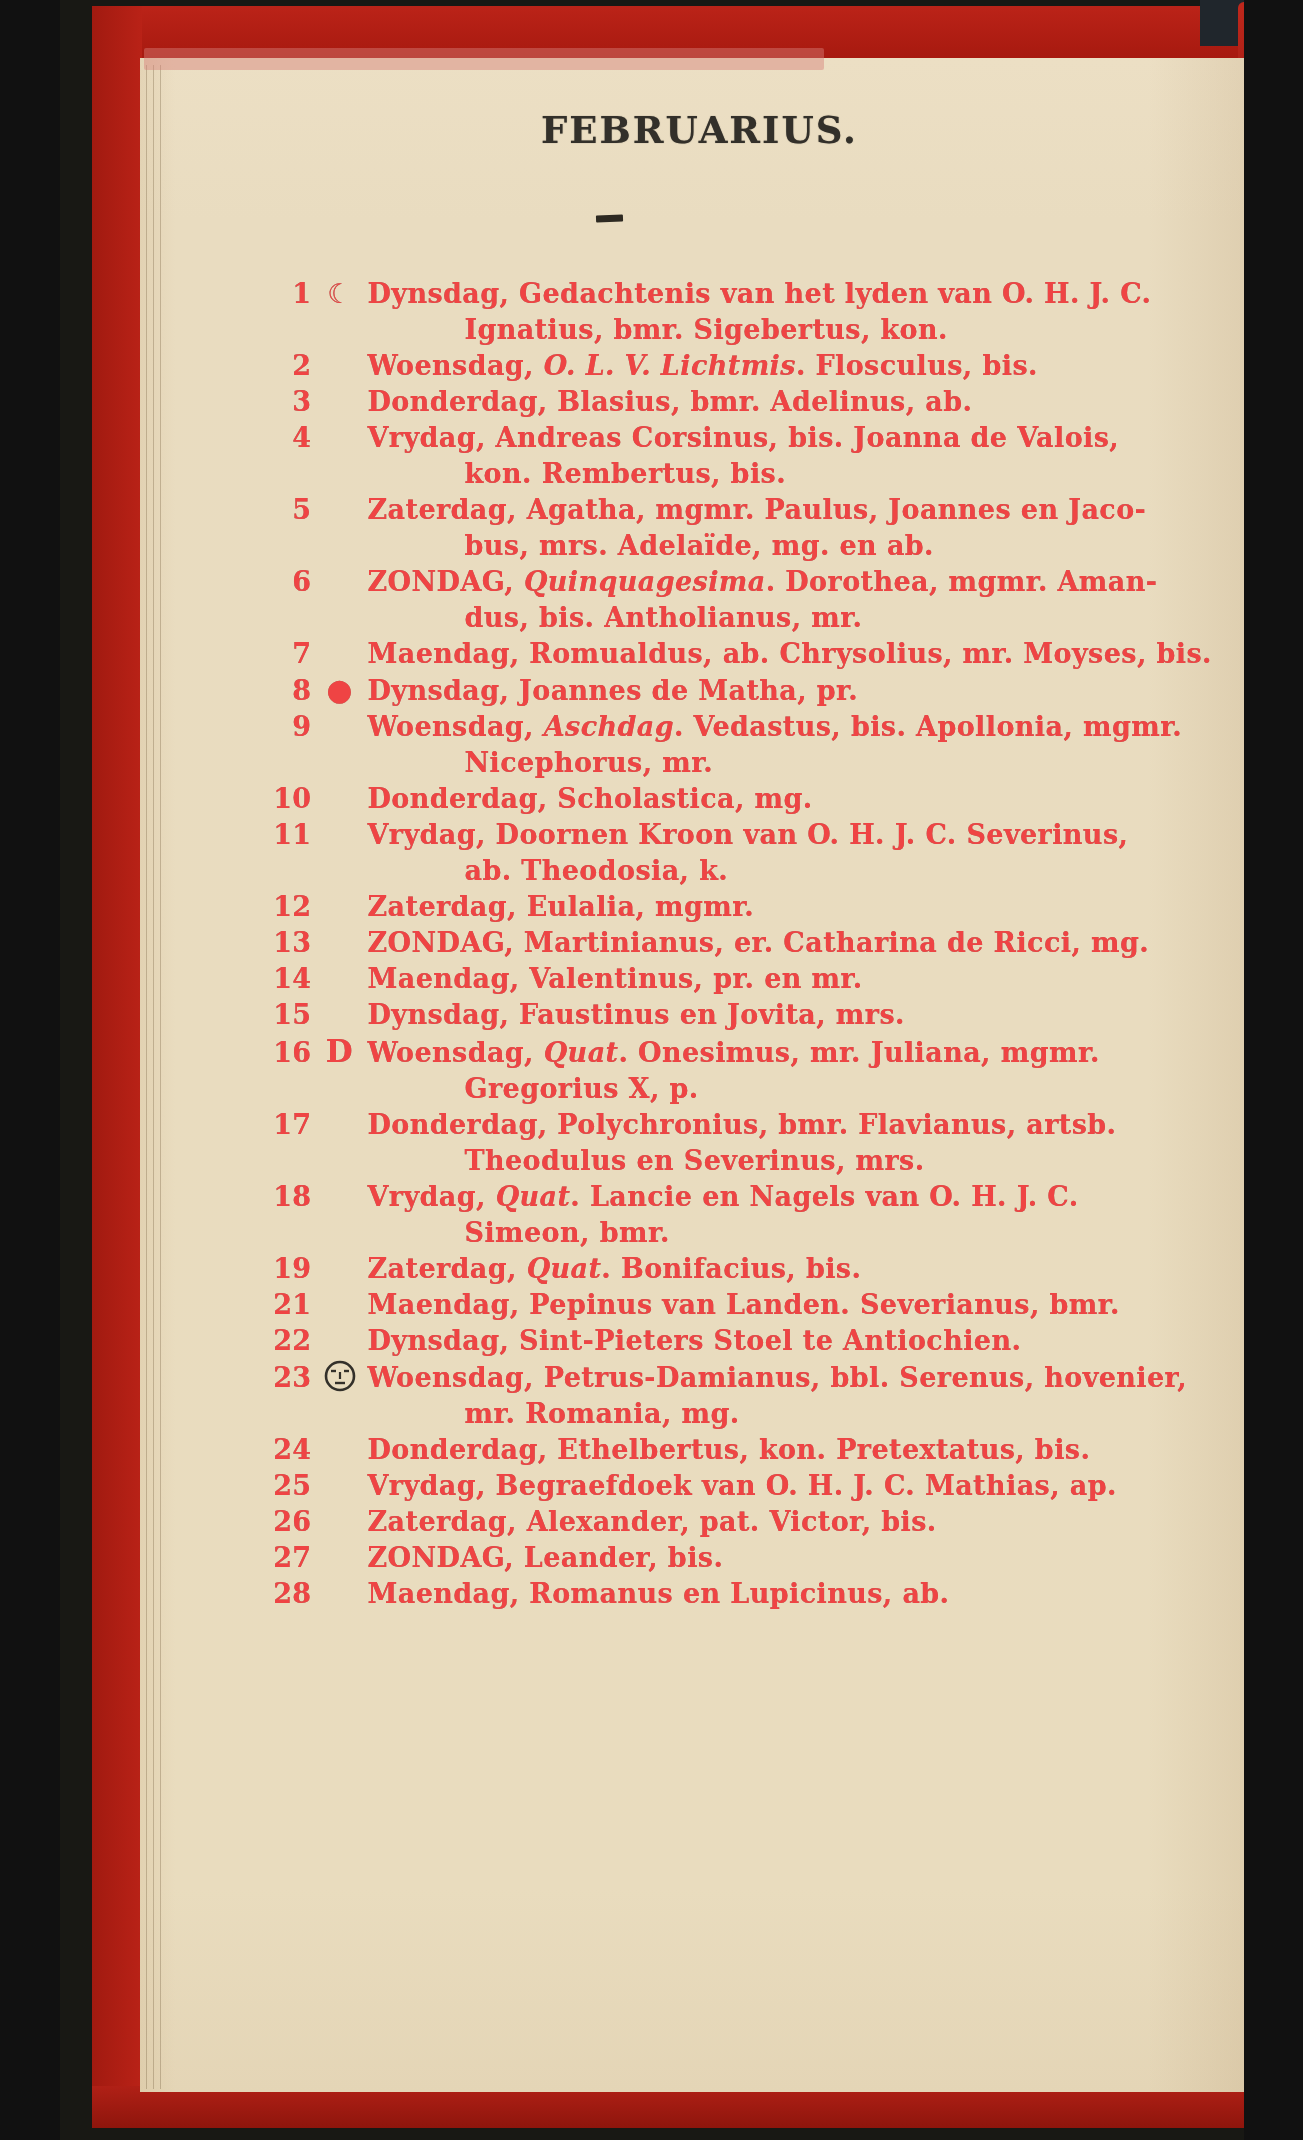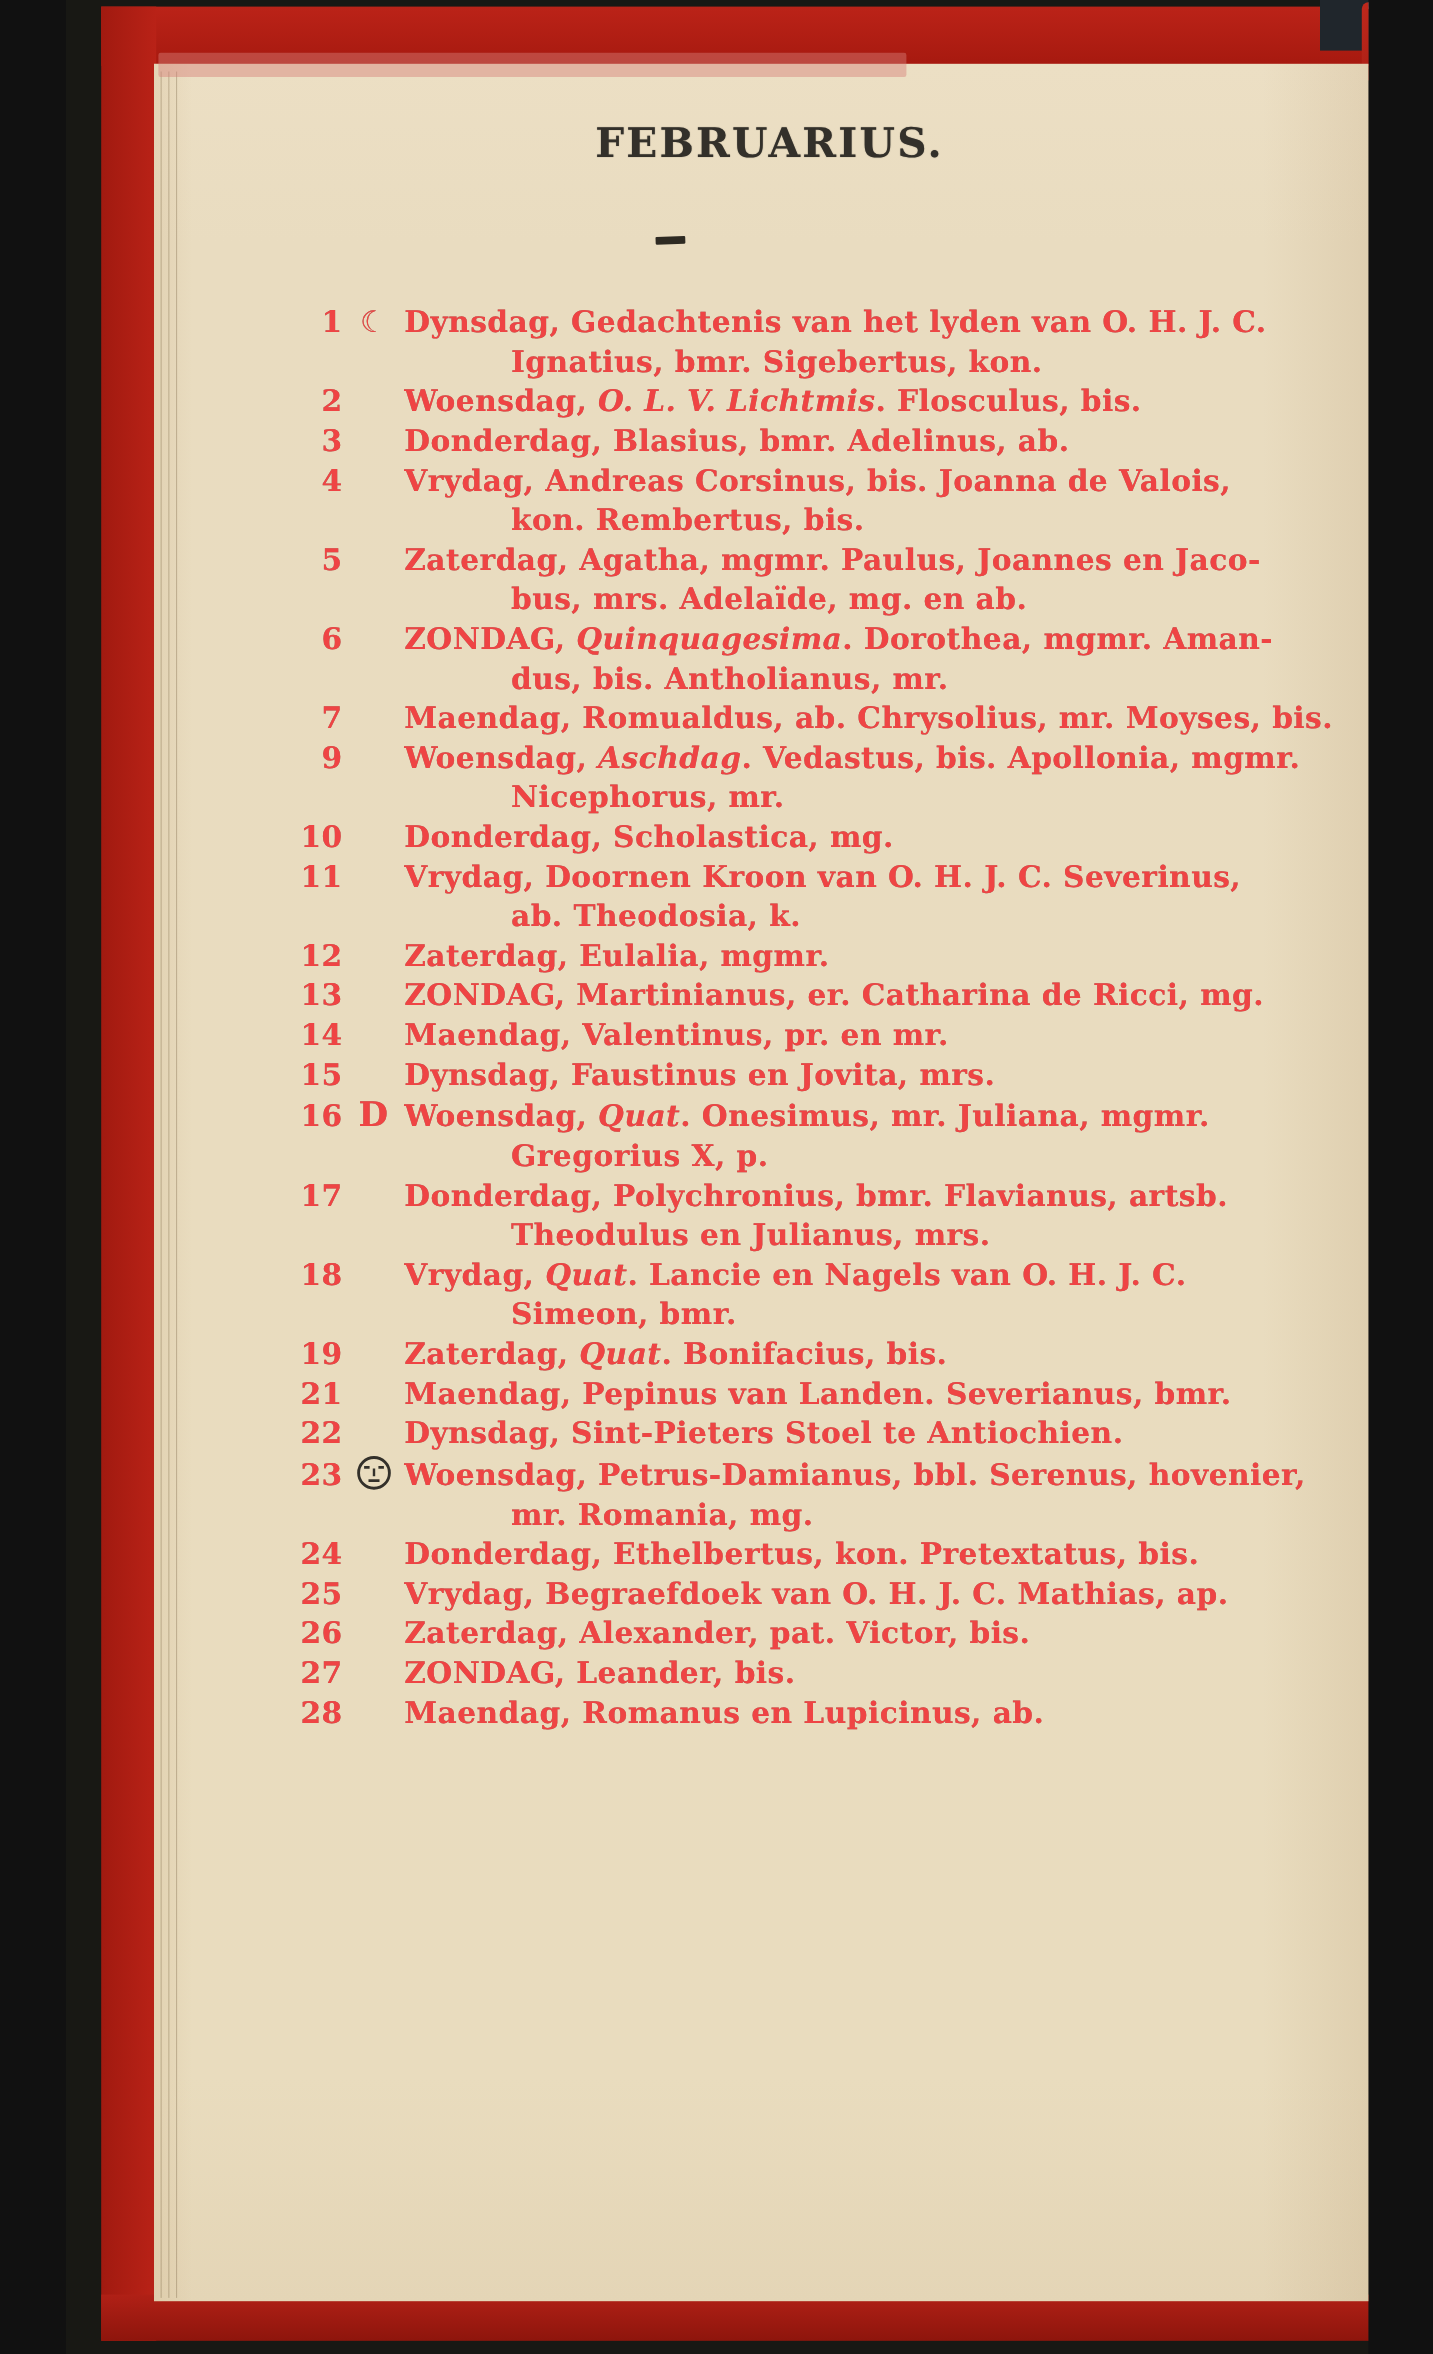--- a/index.html
+++ b/index.html
@@ -84,33 +84,34 @@
       <div class="cont"><span class="">Ignatius, bmr. Sigebertus, kon.</span></div>
       <div class="entry"><span class="daynum">2</span><span class="moonbox"></span><span class="">Woensdag, </span><span class="it">O. L. V. Lichtmis</span><span class="">. Flosculus, bis.</span></div>
       <div class="entry"><span class="daynum">3</span><span class="moonbox"></span><span class="">Donderdag, Blasius, bmr. Adelinus, ab.</span></div>
       <div class="entry"><span class="daynum">4</span><span class="moonbox"></span><span class="">Vrydag, Andreas Corsinus, bis. Joanna de Valois,</span></div>
       <div class="cont"><span class="">kon. Rembertus, bis.</span></div>
       <div class="entry"><span class="daynum">5</span><span class="moonbox"></span><span class="">Zaterdag, Agatha, mgmr. Paulus, Joannes en Jaco-</span></div>
       <div class="cont"><span class="">bus, mrs. Adelaïde, mg. en ab.</span></div>
       <div class="entry"><span class="daynum">6</span><span class="moonbox"></span><span class="">ZONDAG, </span><span class="it">Quinquagesima</span><span class="">. Dorothea, mgmr. Aman-</span></div>
       <div class="cont"><span class="">dus, bis. Antholianus, mr.</span></div>
       <div class="entry"><span class="daynum">7</span><span class="moonbox"></span><span class="">Maendag, Romualdus, ab. Chrysolius, mr. Moyses, bis.</span></div>
+      <div class="entry"><span class="daynum">8</span><span class="moonbox" style="font-size: 30px;">●</span><span class="">Dynsdag, Joannes de Matha, pr.</span></div>
       <div class="entry"><span class="daynum">9</span><span class="moonbox"></span><span class="">Woensdag, </span><span class="it">Aschdag</span><span class="">. Vedastus, bis. Apollonia, mgmr.</span></div>
       <div class="cont"><span class="">Nicephorus, mr.</span></div>
       <div class="entry"><span class="daynum">10</span><span class="moonbox"></span><span class="">Donderdag, Scholastica, mg.</span></div>
       <div class="entry"><span class="daynum">11</span><span class="moonbox"></span><span class="">Vrydag, Doornen Kroon van O. H. J. C. Severinus,</span></div>
       <div class="cont"><span class="">ab. Theodosia, k.</span></div>
       <div class="entry"><span class="daynum">12</span><span class="moonbox"></span><span class="">Zaterdag, Eulalia, mgmr.</span></div>
       <div class="entry"><span class="daynum">13</span><span class="moonbox"></span><span class="">ZONDAG, Martinianus, er. Catharina de Ricci, mg.</span></div>
       <div class="entry"><span class="daynum">14</span><span class="moonbox"></span><span class="">Maendag, Valentinus, pr. en mr.</span></div>
       <div class="entry"><span class="daynum">15</span><span class="moonbox"></span><span class="">Dynsdag, Faustinus en Jovita, mrs.</span></div>
       <div class="entry"><span class="daynum">16</span><span class="moonbox" style="font-size: 31px;">D</span><span class="">Woensdag, </span><span class="it">Quat</span><span class="">. Onesimus, mr. Juliana, mgmr.</span></div>
       <div class="cont"><span class="">Gregorius X, p.</span></div>
       <div class="entry"><span class="daynum">17</span><span class="moonbox"></span><span class="">Donderdag, Polychronius, bmr. Flavianus, artsb.</span></div>
-      <div class="cont"><span class="">Theodulus en Julianus, mrs.</span></div>
+      <div class="cont"><span class="">Theodulus en Severinus, mrs.</span></div>
       <div class="entry"><span class="daynum">18</span><span class="moonbox"></span><span class="">Vrydag, </span><span class="it">Quat</span><span class="">. Lancie en Nagels van O. H. J. C.</span></div>
       <div class="cont"><span class="">Simeon, bmr.</span></div>
       <div class="entry"><span class="daynum">19</span><span class="moonbox"></span><span class="">Zaterdag, </span><span class="it">Quat</span><span class="">. Bonifacius, bis.</span></div>
       <div class="entry"><span class="daynum">21</span><span class="moonbox"></span><span class="">Maendag, Pepinus van Landen. Severianus, bmr.</span></div>
       <div class="entry"><span class="daynum">22</span><span class="moonbox"></span><span class="">Dynsdag, Sint-Pieters Stoel te Antiochien.</span></div>
       <div class="entry"><span class="daynum">23</span><span class="moonbox"><svg class="fullmoon-svg" width="34" height="34" viewBox="0 0 34 34">
             <circle cx="17" cy="17" r="14" fill="none" stroke="#33302a" stroke-width="2.6"></circle>
             <line x1="8" y1="12" x2="13" y2="12" stroke="#33302a" stroke-width="2.4"></line>
             <line x1="21" y1="12" x2="26" y2="12" stroke="#33302a" stroke-width="2.4"></line>
             <line x1="17" y1="13" x2="17" y2="20" stroke="#33302a" stroke-width="2.2"></line>

